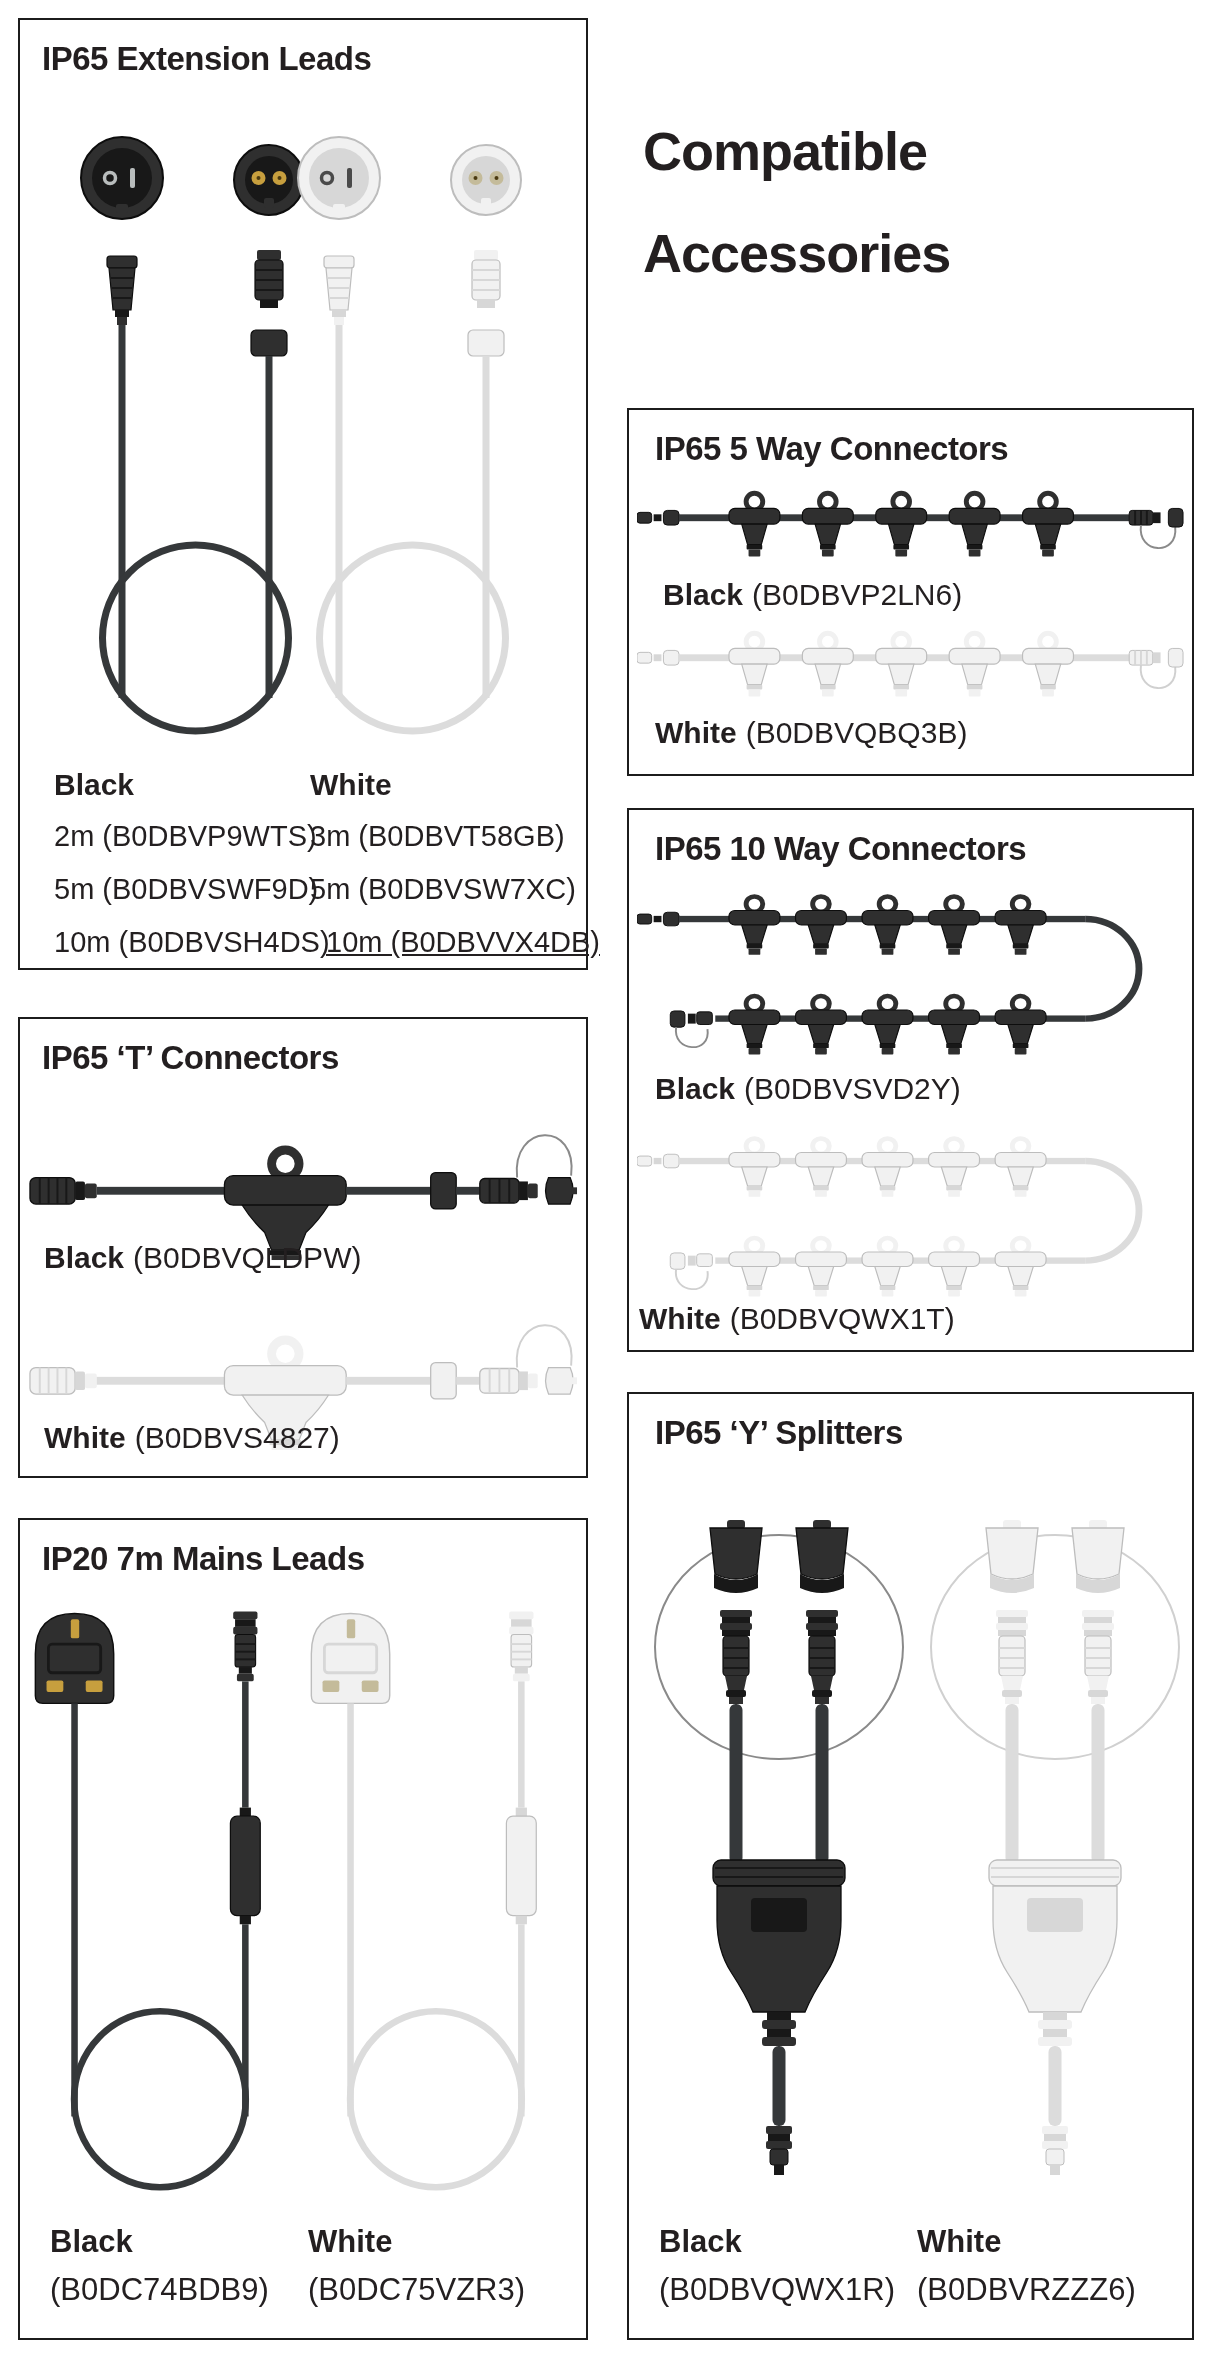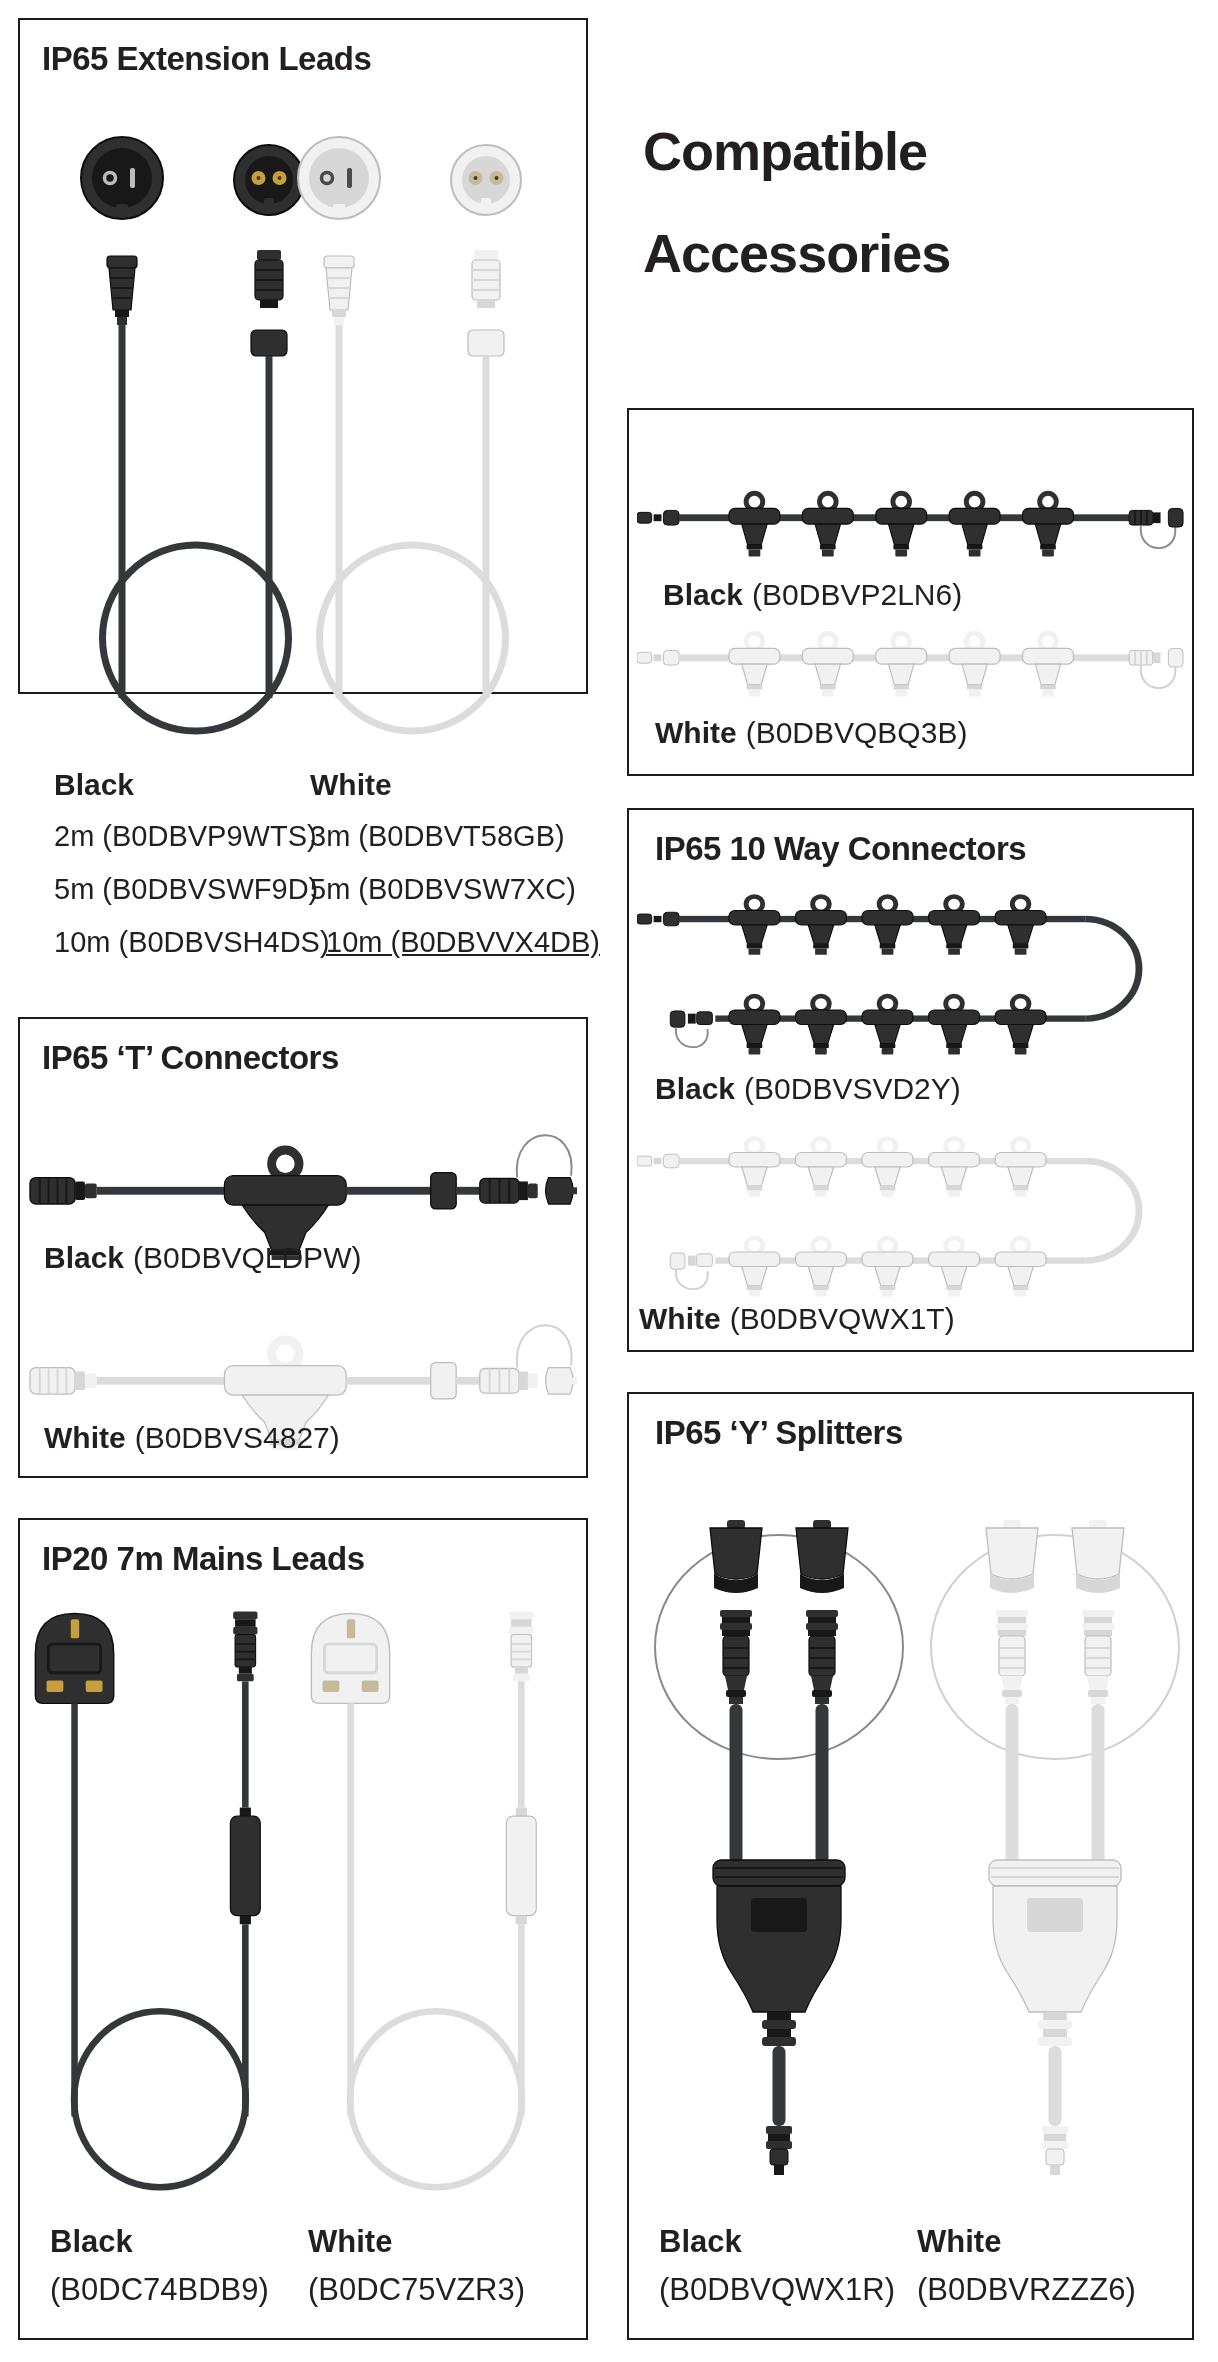--- a/index.html
+++ b/index.html
@@ -229,21 +229,21 @@
         <circle cx="93.5" cy="560" r="93" fill="none" stroke="var(--cable)" stroke-width="7"></circle>
       </g>
     </defs>
   </svg>
 
   <h1 class="main-title">
     <span>Compatible</span>
     <span>Accessories</span>
   </h1>
 
-  <section class="box" style="left:18px;top:18px;width:570px;height:676px;">
+  <section class="box" style="left:18px;top:18px;width:570px;height:952px;">
     <div class="box-title">IP65 Extension Leads</div>
     <svg class="fig" style="left:14px;top:58px;" width="540" height="680" viewBox="0 0 540 680">
       <g class="v-black" transform="translate(68,0)">
           <use href="#g-extpair"></use>
         </g>
       <g class="v-white" transform="translate(285,0)">
           <use href="#g-extpair"></use>
         </g>
     </svg>
     <div class="col-head" style="left:34px;top:748px;">Black</div>
@@ -284,20 +284,21 @@
       <span class="vname">Black</span>
       <span class="vcode">(B0DC74BDB9)</span>
     </div>
     <div class="variant-stack" style="left:288px;top:698px;">
       <span class="vname">White</span>
       <span class="vcode">(B0DC75VZR3)</span>
     </div>
   </section>
 
   <section class="box" style="left:627px;top:408px;width:567px;height:368px;">
+    <div class="box-title" style="left:26px;">IP65 5 Way Connectors</div>
     <svg class="fig v-black" style="left:8px;top:72px;" width="548" height="94" viewBox="0 0 560 96">
         <use href="#g-5way"></use>
       </svg>
     <div class="variant-line" style="left:34px;top:168px;">
       <span class="vname">Black</span><span class="vcode">(B0DBVP2LN6)</span>
     </div>
     <svg class="fig v-white" style="left:8px;top:212px;" width="548" height="94" viewBox="0 0 560 96">
         <use href="#g-5way"></use>
       </svg>
     <div class="variant-line" style="left:26px;top:306px;">

